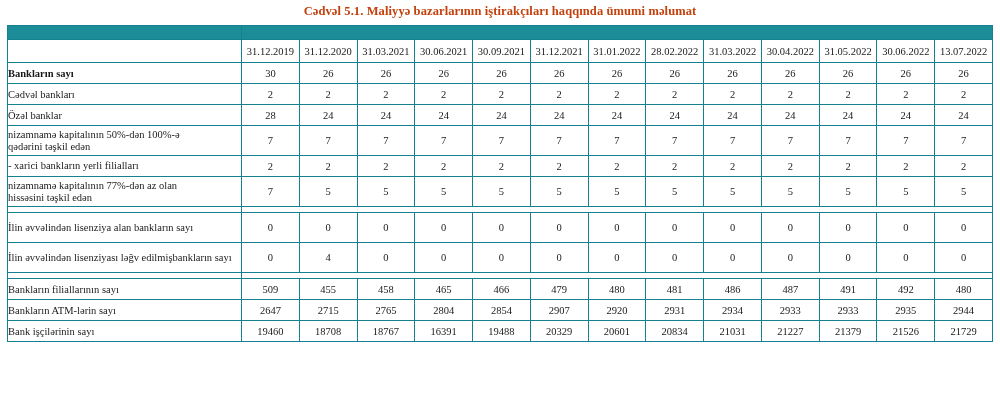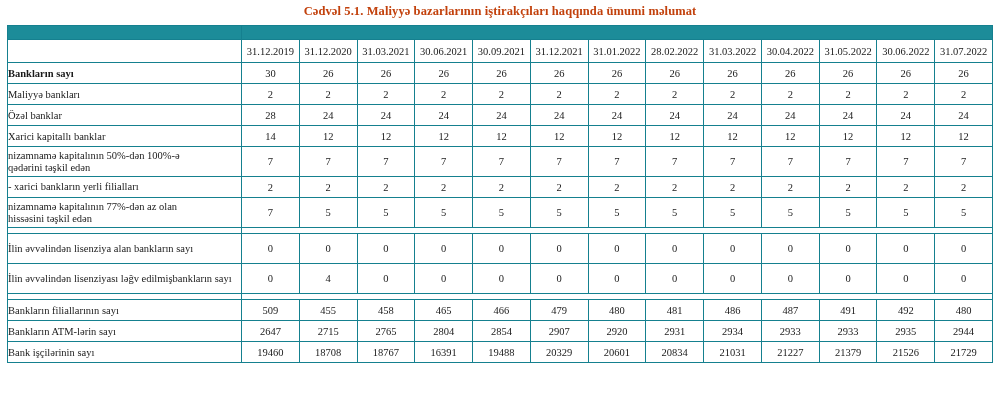--- a/index.html
+++ b/index.html
@@ -120,41 +120,41 @@
         <td>31.03.2021</td>
         <td>30.06.2021</td>
         <td>30.09.2021</td>
         <td>31.12.2021</td>
         <td>31.01.2022</td>
         <td>28.02.2022</td>
         <td>31.03.2022</td>
         <td>30.04.2022</td>
         <td>31.05.2022</td>
         <td>30.06.2022</td>
-        <td>31.07.2022</td>
+        <td>13.07.2022</td>
       </tr>
 
       <tr class="r">
         <td class="rowlabel lvl0">Bankların sayı</td>
         <td class="num">30</td>
         <td class="num">26</td>
         <td class="num">26</td>
         <td class="num">26</td>
         <td class="num">26</td>
         <td class="num">26</td>
         <td class="num">26</td>
         <td class="num">26</td>
         <td class="num">26</td>
         <td class="num">26</td>
         <td class="num">26</td>
         <td class="num">26</td>
         <td class="num">26</td>
       </tr>
       <tr class="r">
-        <td class="rowlabel lvl1">Maliyyə bankları</td>
+        <td class="rowlabel lvl1">Cədvəl bankları</td>
         <td class="num">2</td>
         <td class="num">2</td>
         <td class="num">2</td>
         <td class="num">2</td>
         <td class="num">2</td>
         <td class="num">2</td>
         <td class="num">2</td>
         <td class="num">2</td>
         <td class="num">2</td>
         <td class="num">2</td>
@@ -170,36 +170,20 @@
         <td class="num">24</td>
         <td class="num">24</td>
         <td class="num">24</td>
         <td class="num">24</td>
         <td class="num">24</td>
         <td class="num">24</td>
         <td class="num">24</td>
         <td class="num">24</td>
         <td class="num">24</td>
         <td class="num">24</td>
-      </tr>
-      <tr class="r">
-        <td class="rowlabel lvl1">Xarici kapitallı banklar</td>
-        <td class="num">14</td>
-        <td class="num">12</td>
-        <td class="num">12</td>
-        <td class="num">12</td>
-        <td class="num">12</td>
-        <td class="num">12</td>
-        <td class="num">12</td>
-        <td class="num">12</td>
-        <td class="num">12</td>
-        <td class="num">12</td>
-        <td class="num">12</td>
-        <td class="num">12</td>
-        <td class="num">12</td>
       </tr>
       <tr class="r2">
         <td class="rowlabel lvl2">
             <span class="sub">nizamnamə kapitalının 50%-dən 100%-ə</span>
             <span class="sub">qədərini təşkil edən</span>
           </td>
         <td class="num">7</td>
         <td class="num">7</td>
         <td class="num">7</td>
         <td class="num">7</td>

